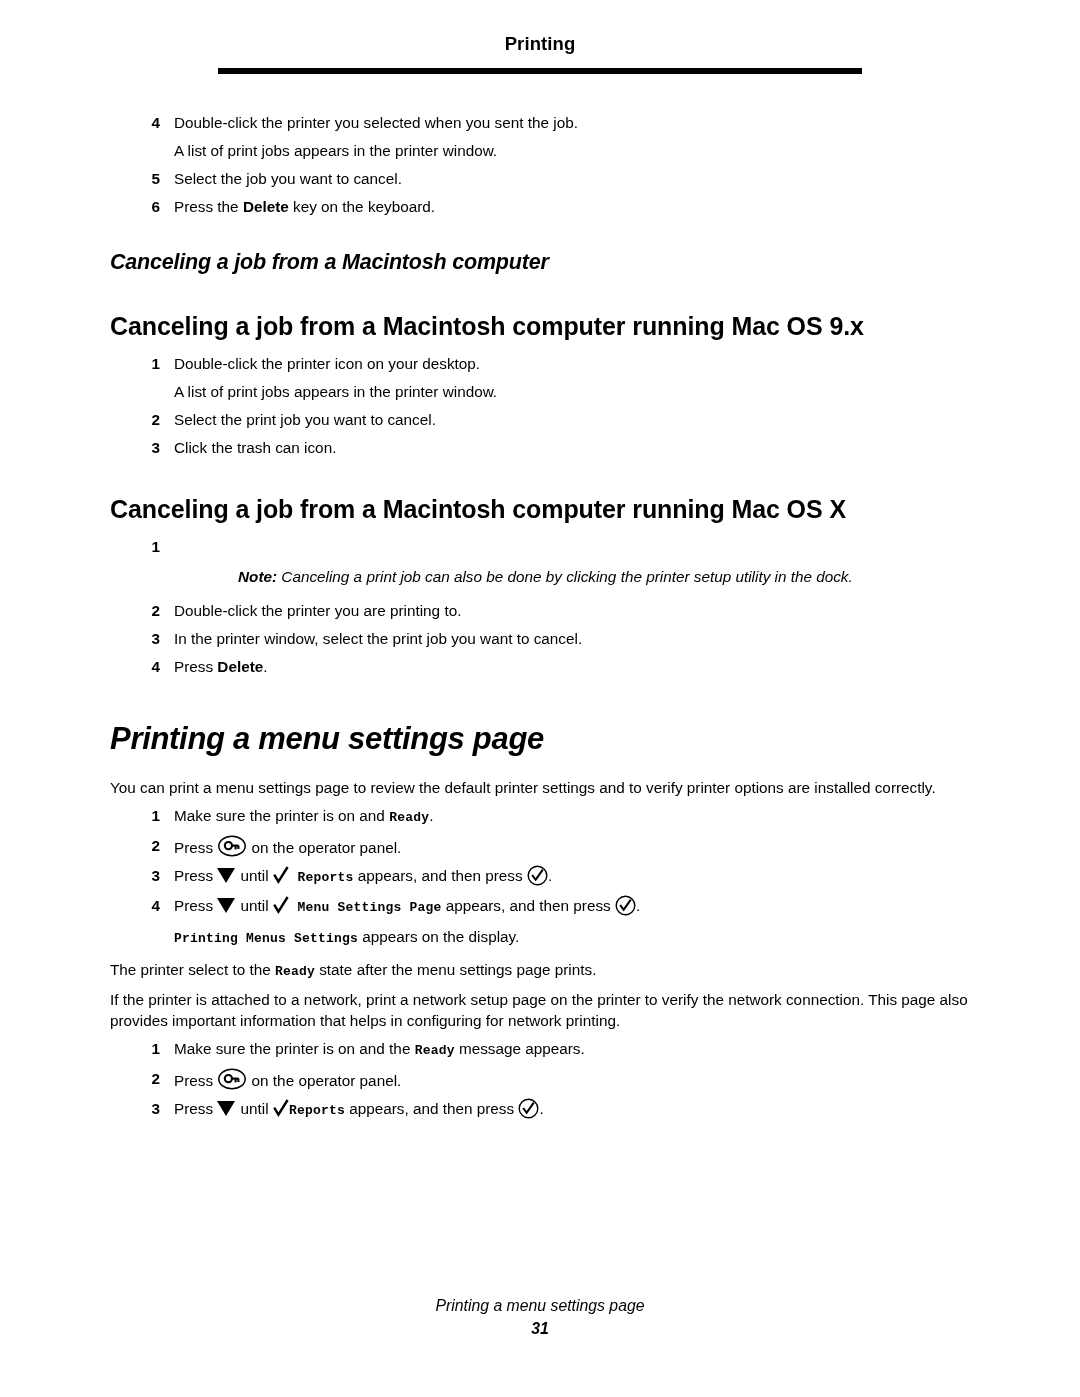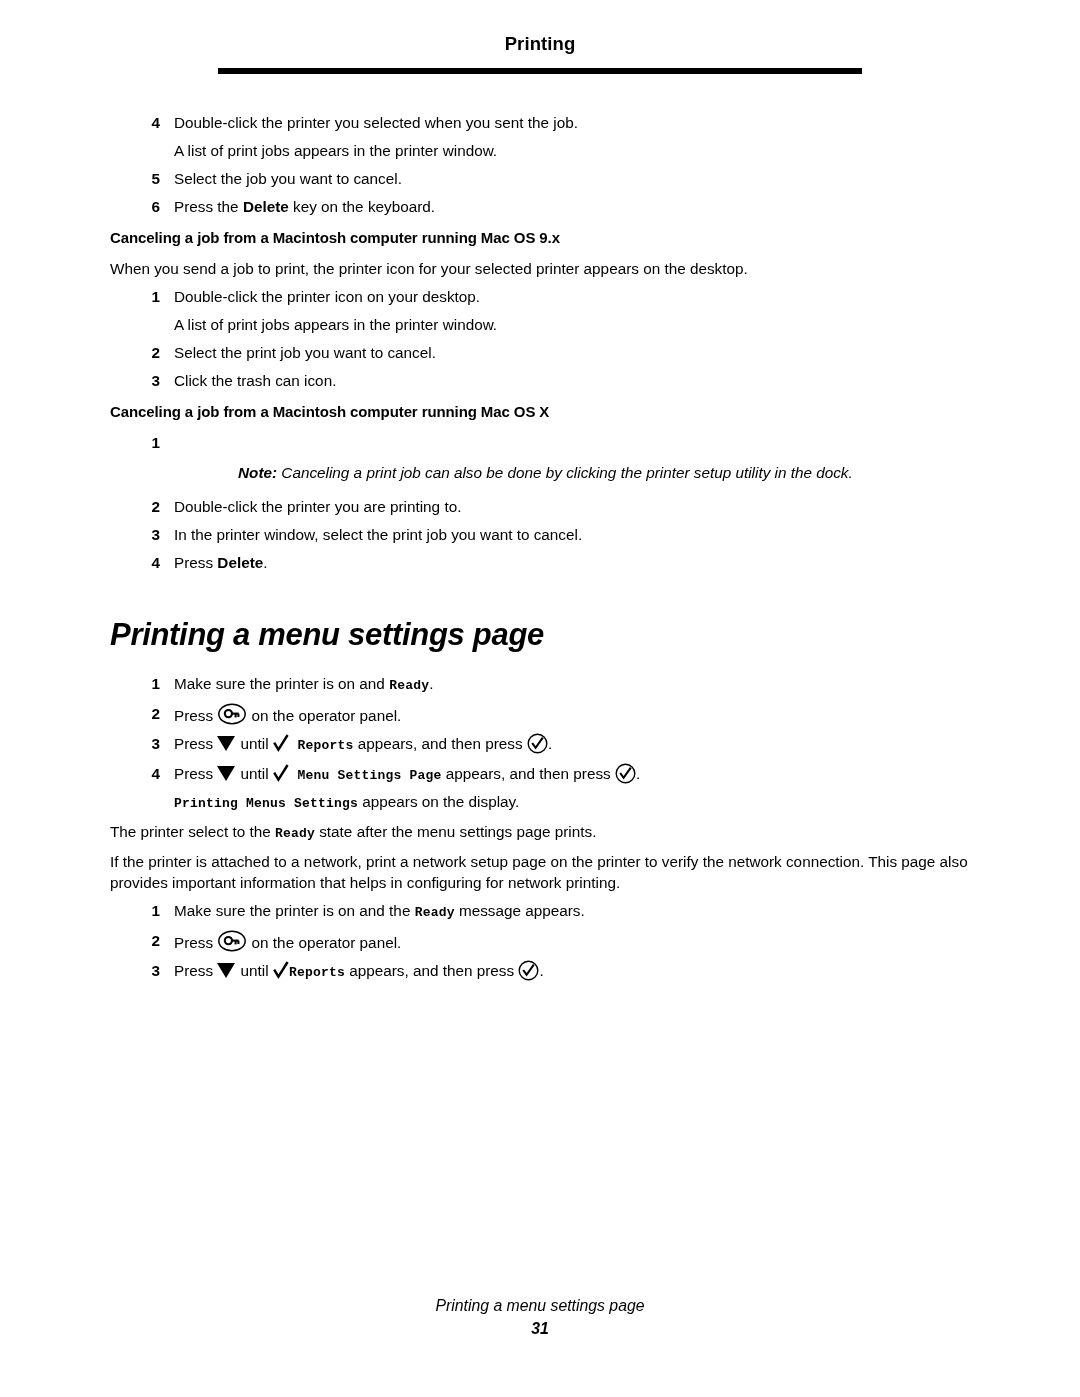--- a/index.html
+++ b/index.html
@@ -88,21 +88,21 @@
     position: relative;
     font-size: 15.3px;
     line-height: 21px;
     padding-left: 128px;
     margin: 9px 0 13px 0;
     font-style: italic;
   }
   .display-line {
     position: relative;
     font-size: 15.3px;
-    line-height: 18px;
+    line-height: 24px;
     padding-left: 64px;
     margin: 2px 0 8px 0;
   }
 
   b, .b { font-weight: bold; }
   .mono {
     font-family: "Liberation Mono", "DejaVu Sans Mono", monospace;
     font-weight: bold;
     font-size: 13px;
     letter-spacing: 0.2px;
@@ -110,23 +110,23 @@
 
   
   .h2 {
     font-size: 21.5px;
     font-weight: bold;
     font-style: italic;
     margin: 33px 0 11px 0;
     letter-spacing: -0.2px;
   }
   .h3 {
-    font-size: 15px;
-    font-weight: bold;
-    margin: 12px 0 12px 0;
+    font-size: 25px;
+    font-weight: bold;
+    margin: 37px 0 12px 0;
     letter-spacing: -0.1px;
   }
   .h1 {
     font-size: 31px;
     font-weight: bold;
     font-style: italic;
     margin: 44px 0 20px 0;
     letter-spacing: -0.3px;
   }
 
@@ -211,23 +211,23 @@
       <li class="step">
         <span class="num">5</span>
         <span class="txt">Select the job you want to cancel.</span>
       </li>
       <li class="step">
         <span class="num">6</span>
         <span class="txt"><span>Press the </span><b>Delete</b><span> key on the keyboard.</span></span>
       </li>
     </ul>
 
+    <div class="h2">Canceling a job from a Macintosh computer</div>
 
     <div class="h3">Canceling a job from a Macintosh computer running Mac OS 9.x</div>
-    <p class="para">When you send a job to print, the printer icon for your selected printer appears on the desktop.</p>
 
     <ul class="steps">
       <li class="step">
         <span class="num">1</span>
         <span class="txt">Double-click the printer icon on your desktop.</span>
       </li>
       <li class="step">
         <span class="num"></span>
         <span class="txt">A list of print jobs appears in the printer window.</span>
       </li>
@@ -260,20 +260,21 @@
         <span class="num">3</span>
         <span class="txt">In the printer window, select the print job you want to cancel.</span>
       </li>
       <li class="step">
         <span class="num">4</span>
         <span class="txt"><span>Press </span><b>Delete</b><span>.</span></span>
       </li>
     </ul>
 
     <div class="h1">Printing a menu settings page</div>
+    <p class="para">You can print a menu settings page to review the default printer settings and to verify printer options are installed correctly.</p>
 
     <ul class="steps">
       <li class="step">
         <span class="num">1</span>
         <span class="txt"><span>Make sure the printer is on and </span><span class="mono">Ready</span><span>.</span></span>
       </li>
 
       <li class="step">
         <span class="num">2</span>
         <span class="txt"><span>Press </span><span class="icon icon-key"><svg width="30" height="22" viewBox="0 0 30 22">

